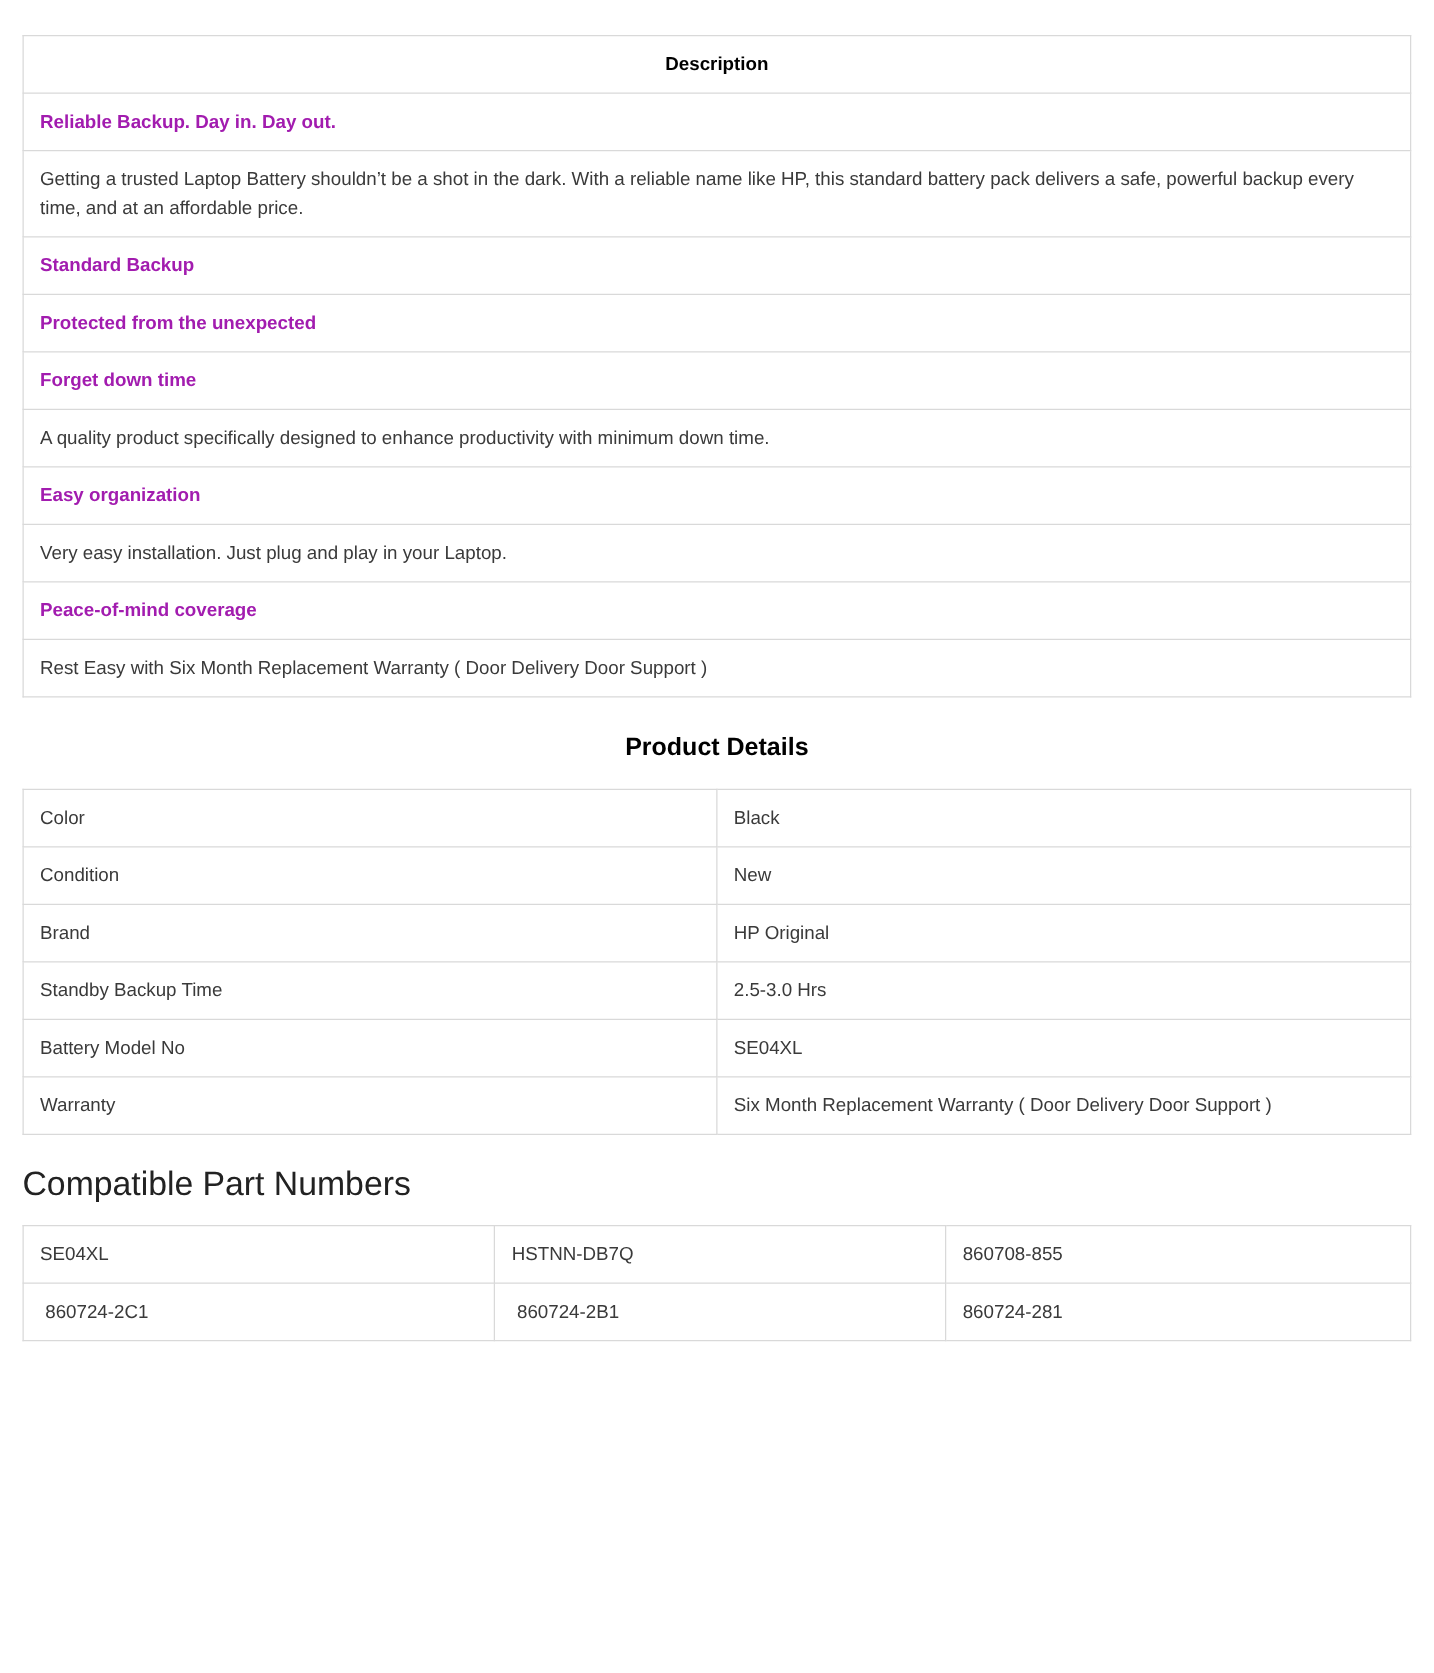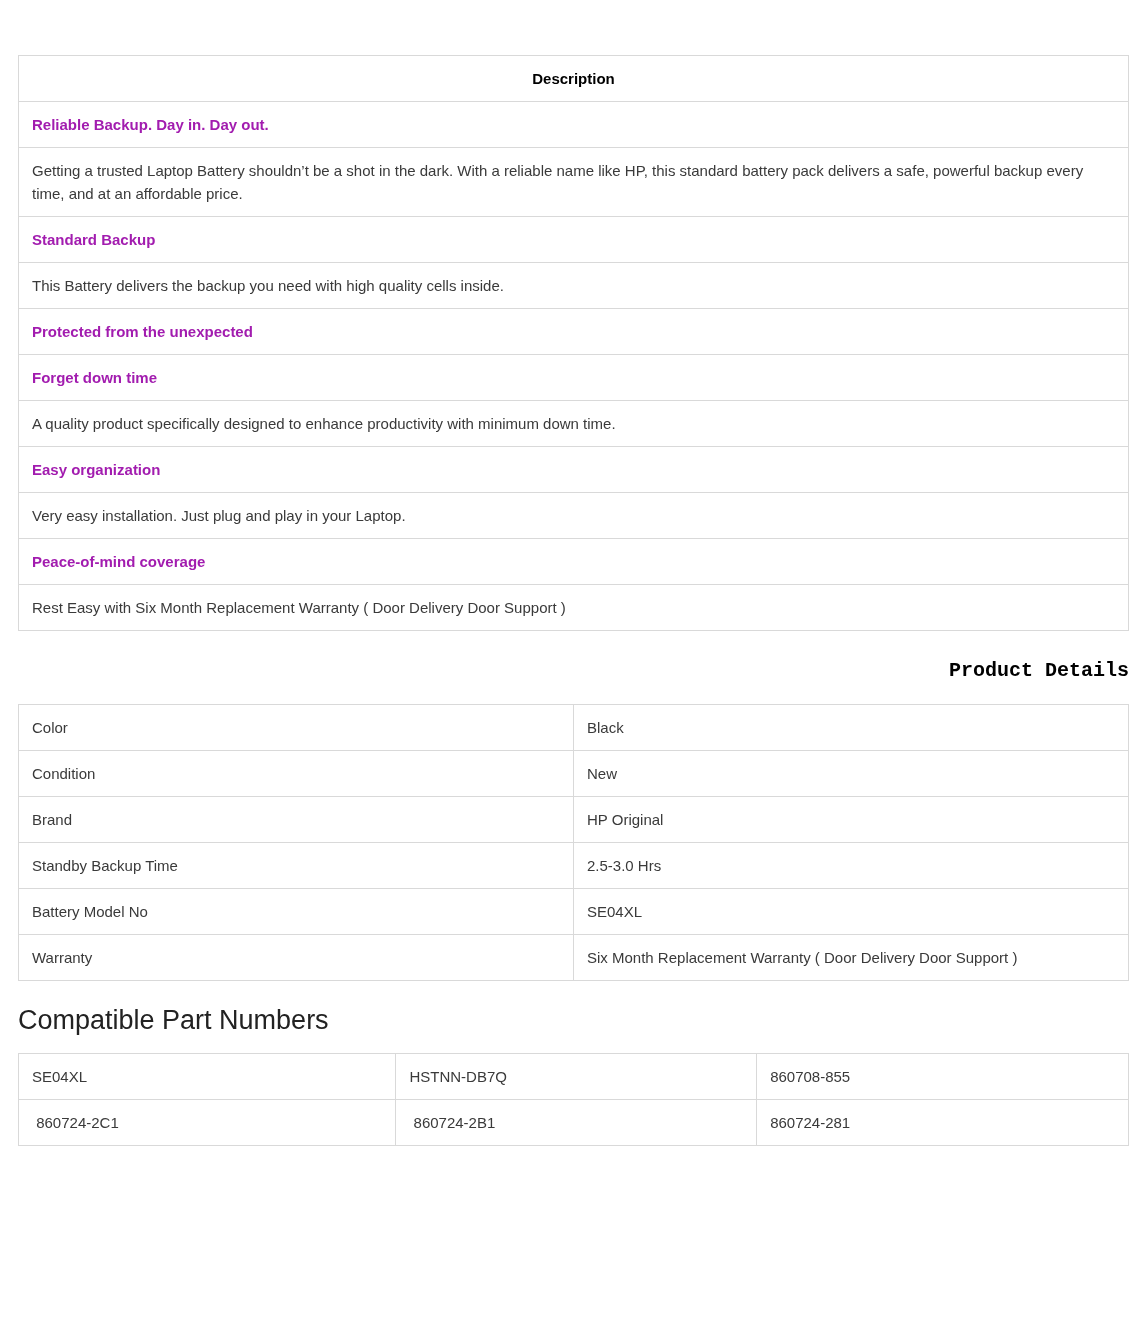--- a/index.html
+++ b/index.html
@@ -9,21 +9,20 @@
   }
   body {
     width: 1147px;
     min-height: 1338px;
     font-family: "Liberation Sans", "DejaVu Sans", sans-serif;
     color: #3a3a3a;
     box-sizing: border-box;
   }
   .page {
     padding: 28px 18px 20px 18px;
-    margin-top: 27px;
   }
   table.tbl {
     width: 100%;
     border-collapse: collapse;
     table-layout: fixed;
   }
   table.tbl td {
     border: 1px solid #d9d9d9;
     font-size: 15px;
     line-height: 23px;
@@ -42,24 +41,23 @@
   }
   td.row-heading {
     font-weight: 700;
     color: #a21caf;
   }
   
   .section-title {
     font-size: 20px;
     font-weight: 700;
     color: #000000;
-    text-align: right;
+    text-align: center;
     margin: 26px 0 19px 0;
     line-height: 28px;
-    font-family: Liberation Mono, monospace;
   }
   .parts-title {
     font-size: 27px;
     font-weight: 400;
     color: #222222;
     text-align: left;
     margin: 21px 0 14px 0;
     line-height: 37px;
   }
   
@@ -80,23 +78,20 @@
 
       <tr>
         <td class="row-heading">Reliable Backup. Day in. Day out.</td>
       </tr>
       <tr>
         <td>Getting a trusted Laptop Battery shouldn’t be a shot in the dark. With a reliable name like HP, this standard battery pack delivers a safe, powerful backup every time, and at an affordable price.</td>
       </tr>
 
       <tr>
         <td class="row-heading">Standard Backup</td>
-      </tr>
-      <tr>
-        <td>This Battery delivers the backup you need with high quality cells inside.</td>
       </tr>
 
       <tr>
         <td class="row-heading">Protected from the unexpected</td>
       </tr>
 
       <tr>
         <td class="row-heading">Forget down time</td>
       </tr>
       <tr>

